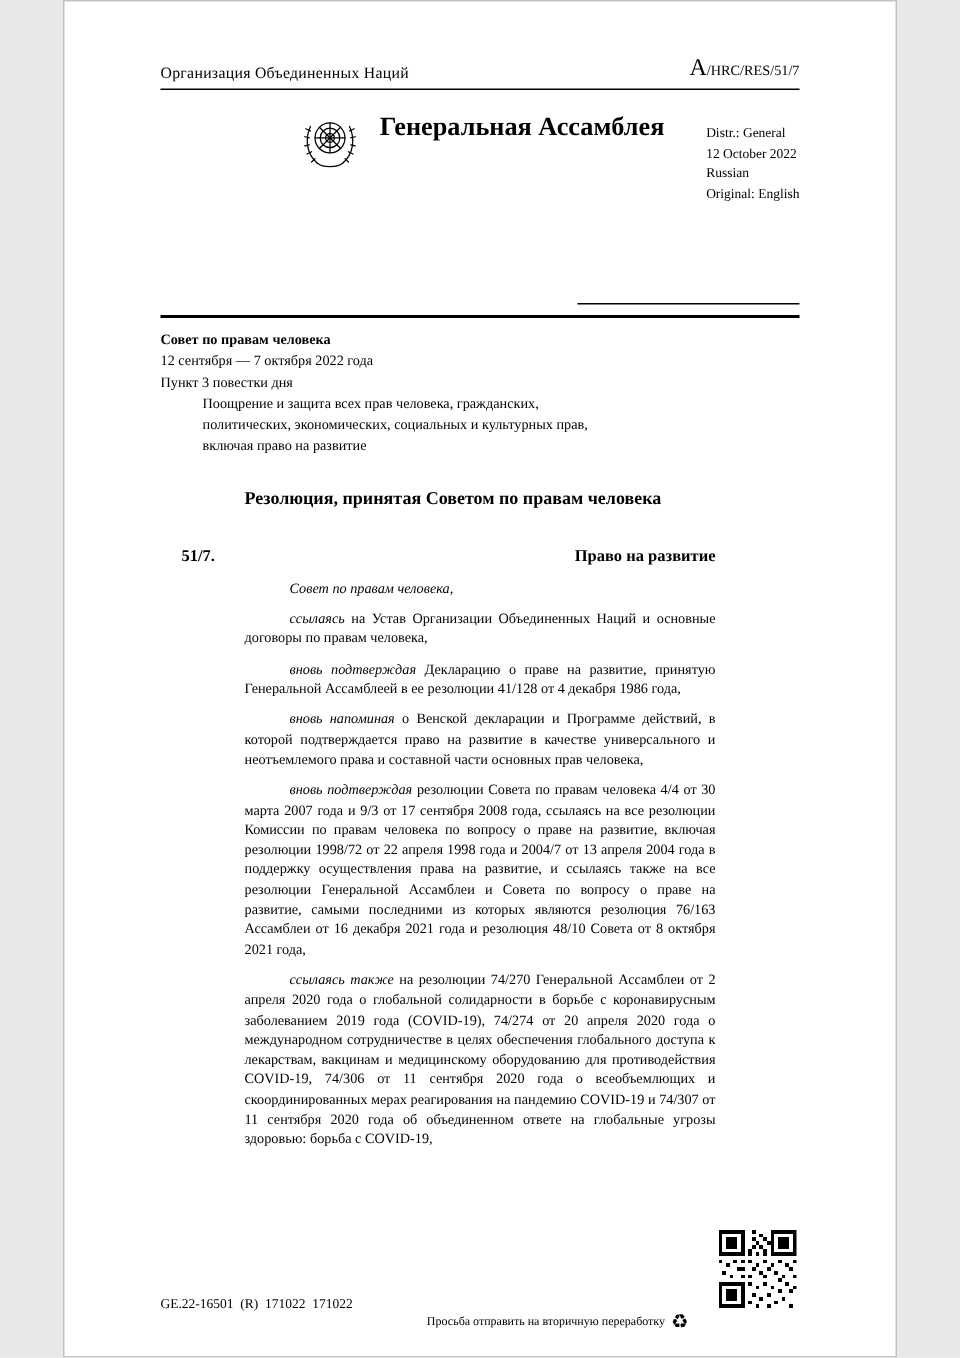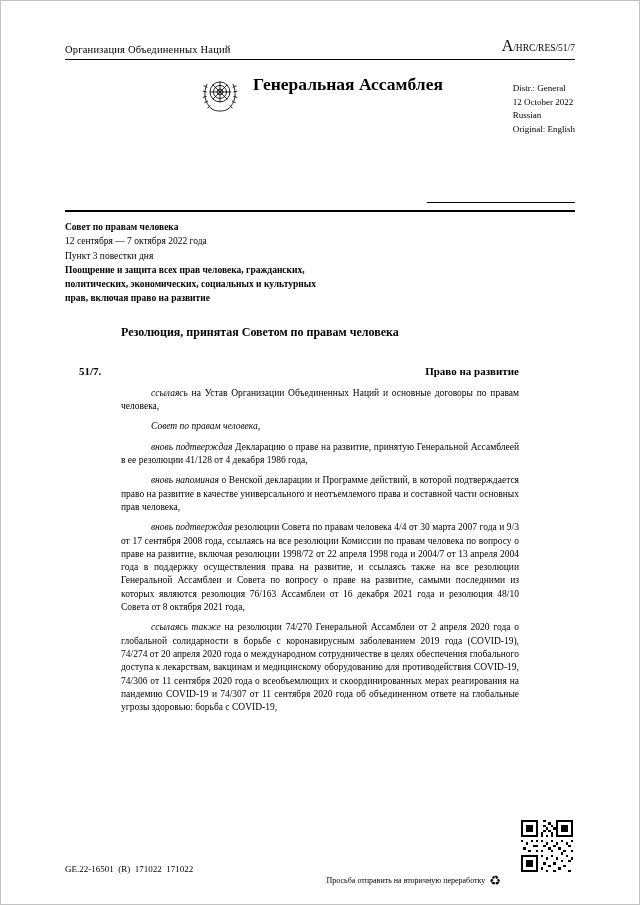--- a/index.html
+++ b/index.html
@@ -1,19 +1,19 @@
 <!DOCTYPE html>
 <html><head>
 <meta charset="utf-8">
 <style>
   html, body { margin: 0; padding: 0; background: #e8e8e8; }
   * { box-sizing: border-box; }
   .page {
     position: relative;
-    width: 640px;
+    width: 556px;
     height: 905px;
     margin: 0 auto;
     background: #ffffff;
     border: 1px solid #c2c2c2;
     font-family: "Liberation Serif", "DejaVu Serif", serif;
     color: #000;
     overflow: hidden;
   }
   .content { padding: 36px 64px 0 64px; }
 
@@ -34,21 +34,21 @@
   .emblem { width: 46px; height: 50px; margin-right: 10px; flex: 0 0 auto; }
   .assembly-title { font-size: 17.5px; font-weight: bold; margin: 4px 0 0 0; }
   .distr-block { position: absolute; right: 0; top: 12px; font-size: 9px; line-height: 1.5; }
 
   .rule-short { width: 148px; margin-left: auto; border-top: 1px solid #000; }
   .rule-thick { border-top: 2px solid #000; margin-top: 7px; }
 
   
   .session { margin-top: 8px; font-size: 9.5px; line-height: 1.5; }
   .session .bold { font-weight: bold; }
-  .agenda-title { font-weight: bold; max-width: 268px; }
+  .agenda-title { font-weight: normal; max-width: 268px; margin-left: 28px; }
 
   
   .res-area { margin-left: 14px; margin-right: 56px; margin-top: 18px; }
   .res-title-block { margin-left: 42px; font-size: 12px; font-weight: bold; line-height: 1.45; }
   .res-heading { display: flex; margin-top: 24px; font-size: 11px; font-weight: bold; justify-content: space-between; }
   .res-number { width: 42px; flex: 0 0 auto; }
   .res-body { margin-left: 42px; margin-top: 10px; }
   .para {
     font-size: 9.5px;
     line-height: 1.4;
@@ -132,22 +132,22 @@
       <div class="res-title-block">
         <div>Резолюция, принятая Советом по правам человека</div>
       </div>
 
       <div class="res-heading">
         <span class="res-number">51/7.</span>
         <span>Право на развитие</span>
       </div>
 
       <div class="res-body">
+        <p class="para"><span class="lead">Совет по правам человека,</span><span></span></p>
         <p class="para"><span class="lead">ссылаясь</span><span> на Устав Организации Объединенных Наций и основные договоры по правам человека,</span></p>
-        <p class="para"><span class="lead">Совет по правам человека,</span><span></span></p>
         <p class="para"><span class="lead">вновь подтверждая</span><span> Декларацию о праве на развитие, принятую Генеральной Ассамблеей в ее резолюции 41/128 от 4 декабря 1986 года,</span></p>
         <p class="para"><span class="lead">вновь напоминая</span><span> о Венской декларации и Программе действий, в которой подтверждается право на развитие в качестве универсального и неотъемлемого права и составной части основных прав человека,</span></p>
         <p class="para"><span class="lead">вновь подтверждая</span><span> резолюции Совета по правам человека 4/4 от 30 марта 2007 года и 9/3 от 17 сентября 2008 года, ссылаясь на все резолюции Комиссии по правам человека по вопросу о праве на развитие, включая резолюции 1998/72 от 22 апреля 1998 года и 2004/7 от 13 апреля 2004 года в поддержку осуществления права на развитие, и ссылаясь также на все резолюции Генеральной Ассамблеи и Совета по вопросу о праве на развитие, самыми последними из которых являются резолюция 76/163 Ассамблеи от 16 декабря 2021 года и резолюция 48/10 Совета от 8 октября 2021 года,</span></p>
         <p class="para"><span class="lead">ссылаясь также</span><span> на резолюции 74/270 Генеральной Ассамблеи от 2 апреля 2020 года о глобальной солидарности в борьбе с коронавирусным заболеванием 2019 года (COVID-19), 74/274 от 20 апреля 2020 года о международном сотрудничестве в целях обеспечения глобального доступа к лекарствам, вакцинам и медицинскому оборудованию для противодействия COVID-19, 74/306 от 11 сентября 2020 года о всеобъемлющих и скоординированных мерах реагирования на пандемию COVID-19 и 74/307 от 11 сентября 2020 года об объединенном ответе на глобальные угрозы здоровью: борьба с COVID-19,</span></p>
       </div>
     </div>
 
   </div>
 
   <div class="footer-ref">GE.22-16501  (R)  171022  171022</div>

